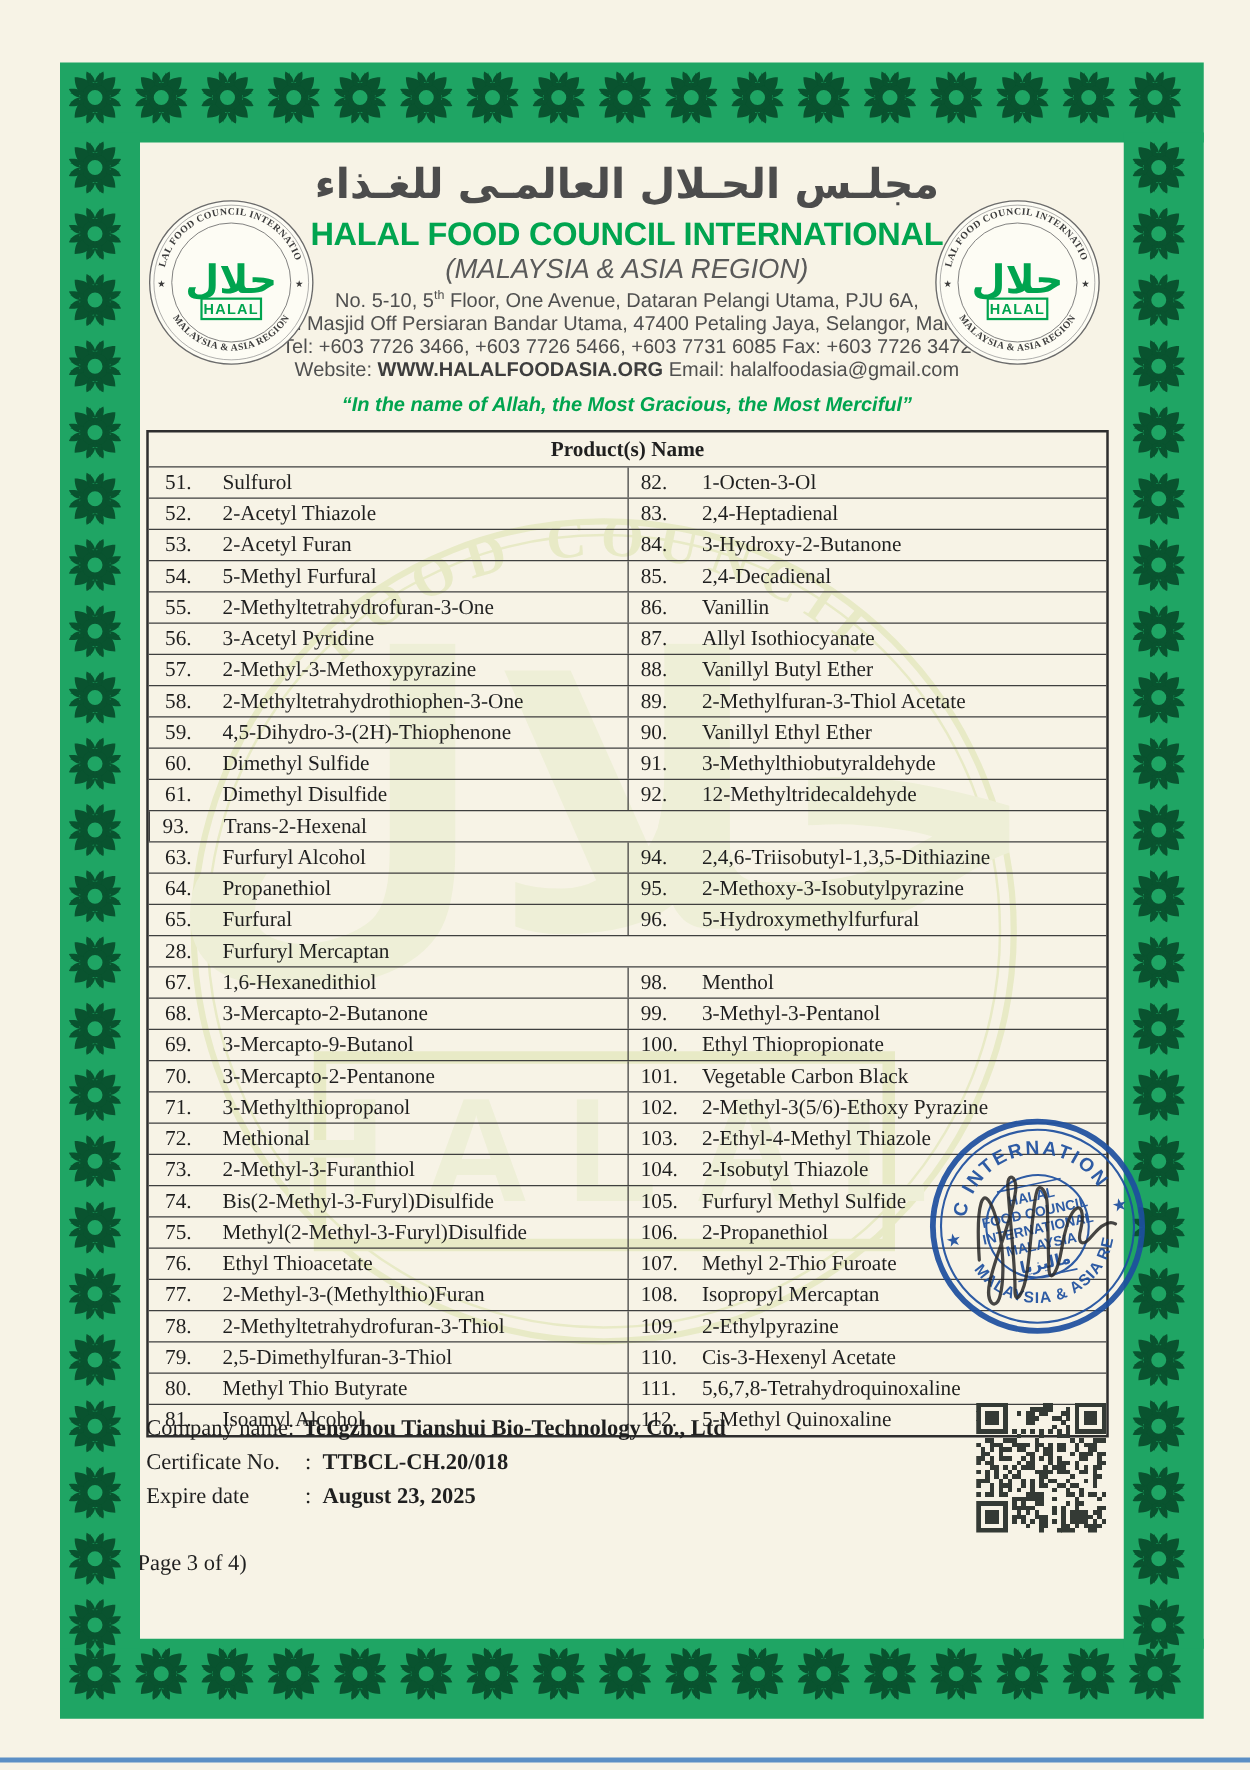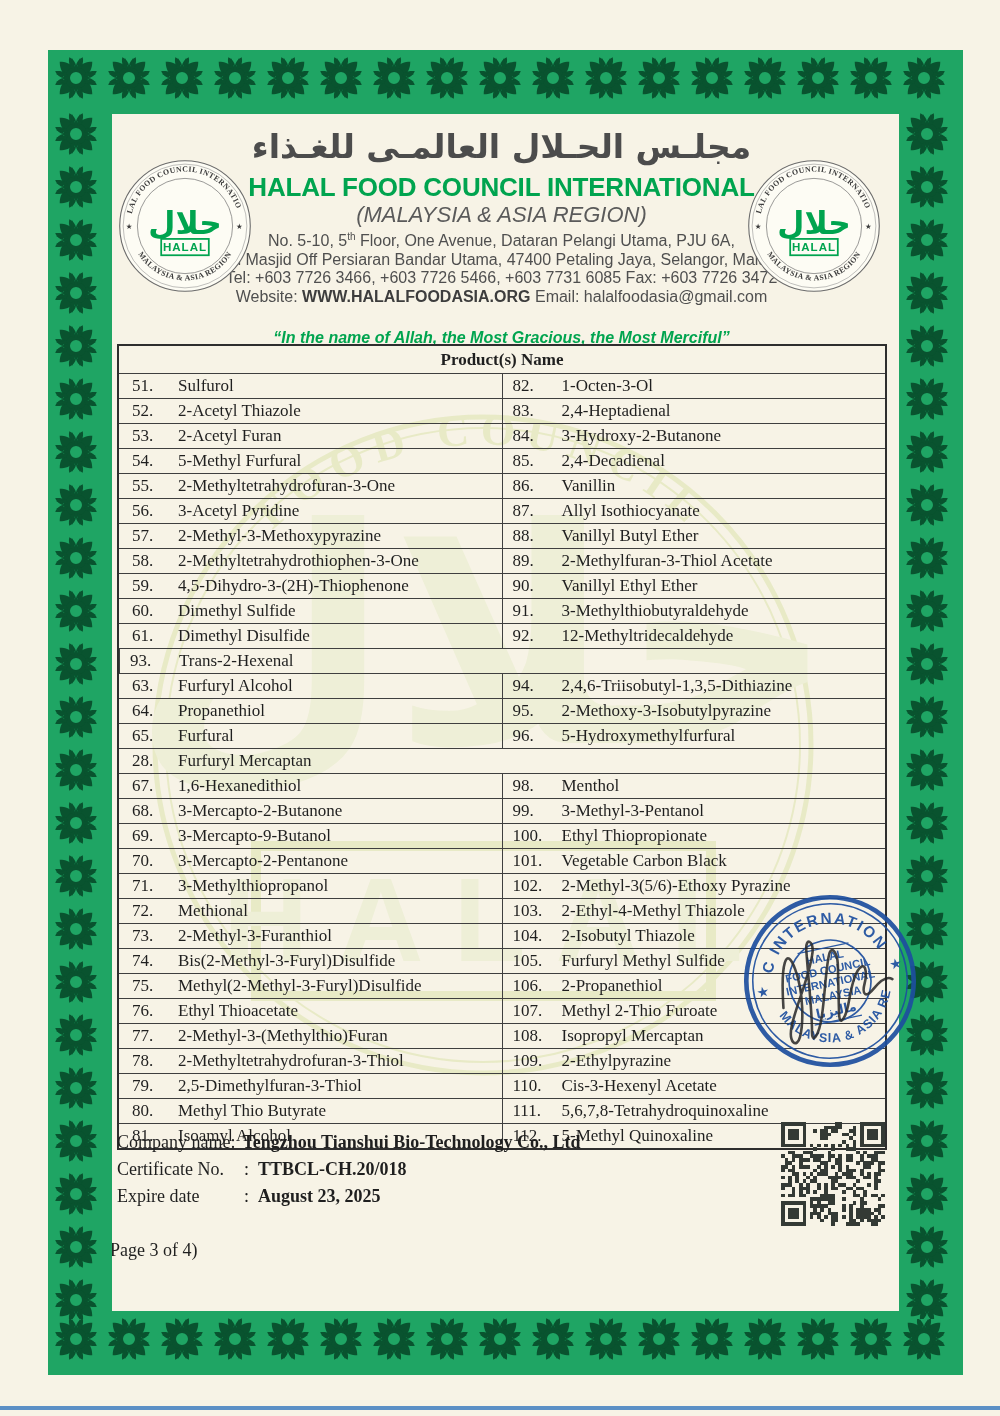--- a/index.html
+++ b/index.html
@@ -32,21 +32,21 @@
   
   #header{position:absolute;left:104px;top:124px;width:795px;text-align:center;z-index:2;}
   .arabic-title{font-family:"DejaVu Sans",sans-serif;font-size:33px;font-weight:bold;color:#4c4c4c;line-height:46px;}
   .org-name{font-family:"Liberation Sans","DejaVu Sans",sans-serif;font-size:26px;font-weight:bold;
             color:var(--brand-green);letter-spacing:-0.2px;line-height:30px;margin-top:2px;}
   .region{font-family:"Liberation Sans",sans-serif;font-size:22px;font-style:italic;color:#5a5a5a;line-height:26px;}
   .addr{font-family:"Liberation Sans",sans-serif;font-size:16px;color:#4f4f4f;line-height:18.5px;}
   .addr sup{font-size:10px;}
   .addr b{font-weight:bold;color:#3d3d3d;margin-top:15px;}
   .bismillah{font-family:"Liberation Sans",sans-serif;font-size:16px;font-style:italic;font-weight:bold;
-             color:var(--brand-green);line-height:22px;margin-top:21px;}
+             color:var(--brand-green);line-height:22px;margin-top:8px;}
   
   .seal{position:absolute;width:136px;height:136px;z-index:2;}
   #seal-left{left:117px;top:158px;}
   #seal-right{left:746px;top:158px;}
   .seal-ring{fill:#fdfcf4;stroke:#6b6b6b;stroke-width:1.6px;}
   .seal-ring2{fill:none;stroke:#8a8a8a;stroke-width:0.8px;}
   .seal-inner{fill:none;stroke:#6b6b6b;stroke-width:1px;}
   .seal-arc-text{font-family:"Liberation Serif",serif;font-size:11.5px;font-weight:bold;fill:#3c3c3c;letter-spacing:0.6px;}
   .seal-star{font-size:11px;fill:#3c3c3c;}
   .seal-arabic{font-family:"DejaVu Sans",sans-serif;font-size:46px;font-weight:bold;fill:var(--brand-green);}

